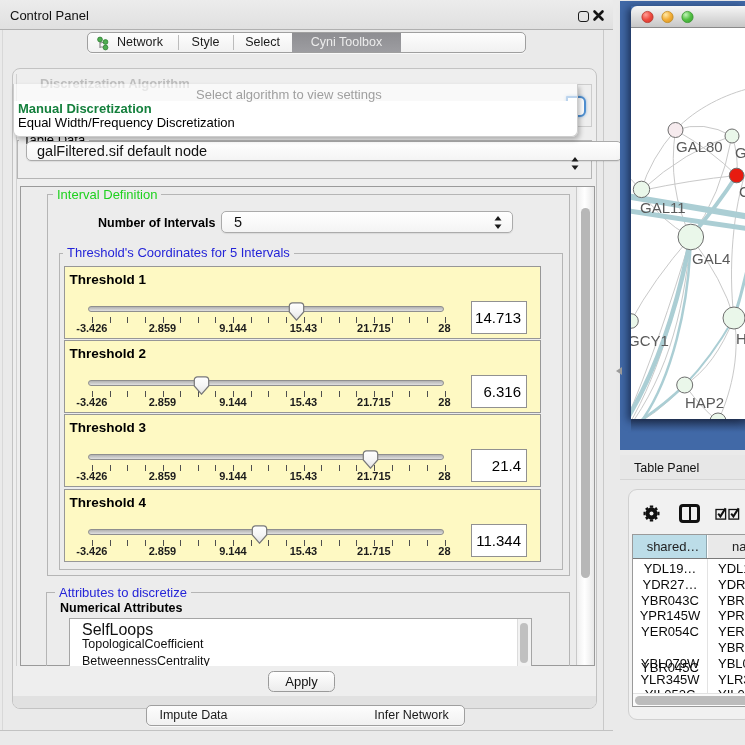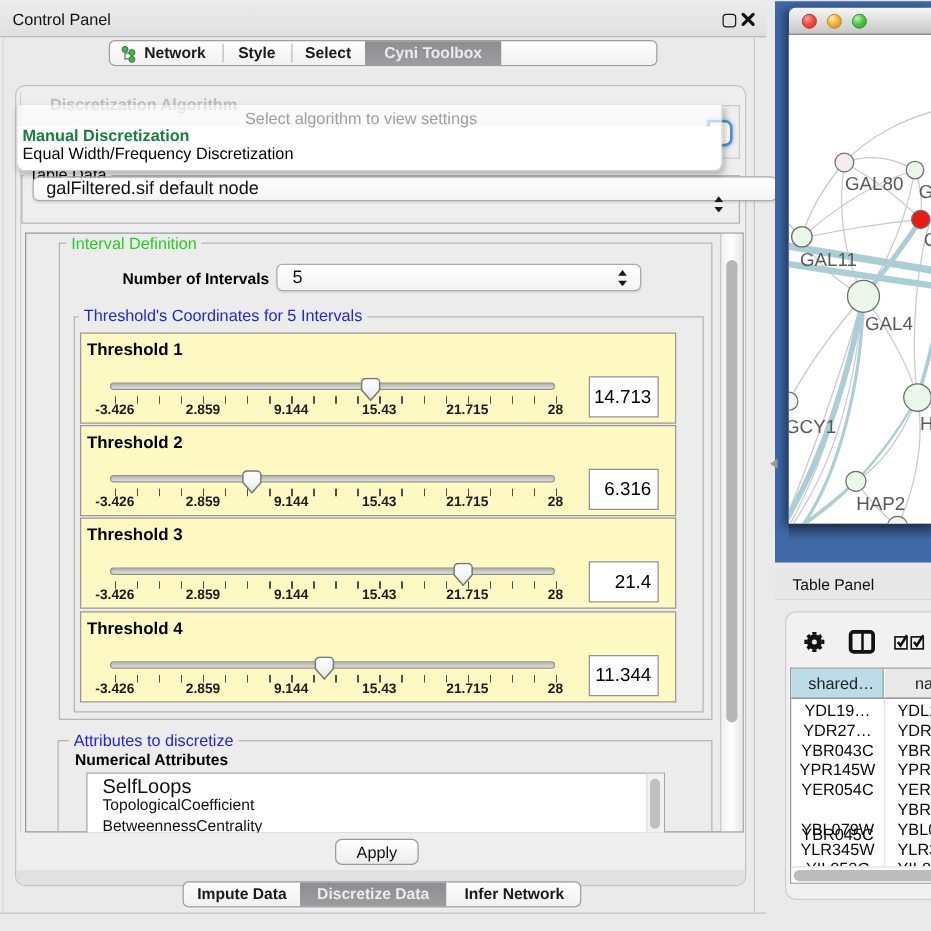--- a/index.html
+++ b/index.html
@@ -2,21 +2,21 @@
 <html><head><meta charset="utf-8">
 <style>
 *{margin:0;padding:0;box-sizing:border-box;}
 html,body{width:745px;height:745px;overflow:hidden;}
 body{font-family:"Liberation Sans",sans-serif;background:#eaeaea;position:relative;}
 .abs{position:absolute;}
 .gb{position:absolute;border:1px solid #b5b5b5;}
 .gl{position:absolute;font-size:13px;padding:0 4px;line-height:13px;}
 .combo{position:absolute;background:linear-gradient(#ffffff,#f4f4f4);border:1px solid #ababab;border-radius:5px;font-size:14.5px;color:#111;box-shadow:0 1px 1px rgba(0,0,0,0.08);}
 .capsule{position:absolute;height:21px;background:linear-gradient(#fdfdfd,#f1f1f1);border:1px solid #9f9f9f;border-radius:5px;box-shadow:0 1px 0 rgba(255,255,255,.7);}
-.seg{position:absolute;top:0;height:19px;line-height:19px;font-size:12.5px;font-weight:bold;color:#1a1a1a;text-align:center;}
+.seg{position:absolute;top:0;height:19px;line-height:19px;font-size:12.5px;font-weight:normal;color:#1a1a1a;text-align:center;}
 .sep{position:absolute;top:2px;height:15px;width:1px;background:#bcbcbc;}
 .segsel{background:linear-gradient(#8e8e92,#9d9da1);color:#ececec;}
 .tbox{position:absolute;border:1px solid #979797;background:#fef9c3;width:477px;height:73px;}
 .tlab{position:absolute;left:4.5px;top:5px;font-weight:bold;font-size:13.5px;color:#000;}
 .track{position:absolute;left:23px;top:39px;width:356px;height:5.5px;background:linear-gradient(#b2b2b2,#e0e0e0);border-radius:3px;border:1px solid #8f8f8f;}
 .ticks{position:absolute;left:26.9px;top:50px;width:354px;height:5.5px;background:repeating-linear-gradient(90deg,#4f4f4f 0,#4f4f4f 1px,transparent 1px,transparent 17.63px);}
 .tick-l{position:absolute;top:55px;width:60px;margin-left:-30px;text-align:center;font-size:11px;font-weight:bold;color:#1c1c1c;}
 .vbox{position:absolute;left:406px;top:34px;width:56px;height:33px;background:#fff;border:1px solid #919191;font-size:15px;color:#000;text-align:right;padding-right:5px;line-height:31px;}
 .thumb{position:absolute;top:35px;width:17px;height:19px;margin-left:-8px;}
 .row1{position:absolute;width:74px;text-align:center;font-size:13px;color:#0a0a0a;}
@@ -172,21 +172,20 @@
 </div>
 <div class="abs" style="left:13px;top:84px;width:565px;height:53px;border-radius:0 0 6px 6px;box-shadow:2px 3px 5px rgba(0,0,0,0.26);border:1px solid #cdcdcd;border-top:none;">
     <div class="abs" style="left:0;top:0;width:100%;height:17px;background:rgba(255,255,255,0.62);"></div>
     <div class="abs" style="left:0;top:17px;width:100%;height:35px;background:#ffffff;border-radius:0 0 6px 6px;"></div>
     <div class="abs" style="left:182px;top:3px;font-size:13px;color:#9f9f9f;">Select algorithm to view settings</div>
     <div class="abs" style="left:4px;top:17px;font-size:13px;font-weight:bold;color:#15803d;">Manual Discretization</div>
     <div class="abs" style="left:4px;top:31px;font-size:13px;color:#000;">Equal Width/Frequency Discretization</div>
   </div>
 <div class="abs" style="left:268px;top:671px;width:67px;height:21px;background:linear-gradient(#ffffff,#ececec);border:1px solid #9a9a9a;border-radius:5.5px;text-align:center;font-size:13px;line-height:19px;color:#111;">Apply</div>
 <div class="capsule" style="left:146px;top:705px;width:319px;">
-<div class="seg segsel" style="left:93px;width:117px;">Discretize Data</div>
 <div class="seg" style="left:0;width:93px;">Impute Data</div>
 <div class="seg" style="left:210px;width:109px;">Infer Network</div>
 </div>
 <div class="abs" style="left:620px;top:1px;width:125px;height:449px;background:#4169a7;"></div>
 <div class="abs" style="left:631px;top:6px;width:114px;height:413px;box-shadow:-3px 2px 8px rgba(8,18,45,0.65);"></div>
 <div class="abs" style="left:631px;top:6px;width:114px;height:22px;background:linear-gradient(#f6f6f6,#c7c7c7);border-bottom:1px solid #8a8a8a;border-radius:6px 0 0 0;"></div>
 <svg class="abs" style="left:641px;top:10px;" width="53" height="14">
 <defs>
 <radialGradient id="rb" cx="0.35" cy="0.3" r="0.9">
         <stop offset="0" stop-color="#ff9d96"></stop>

